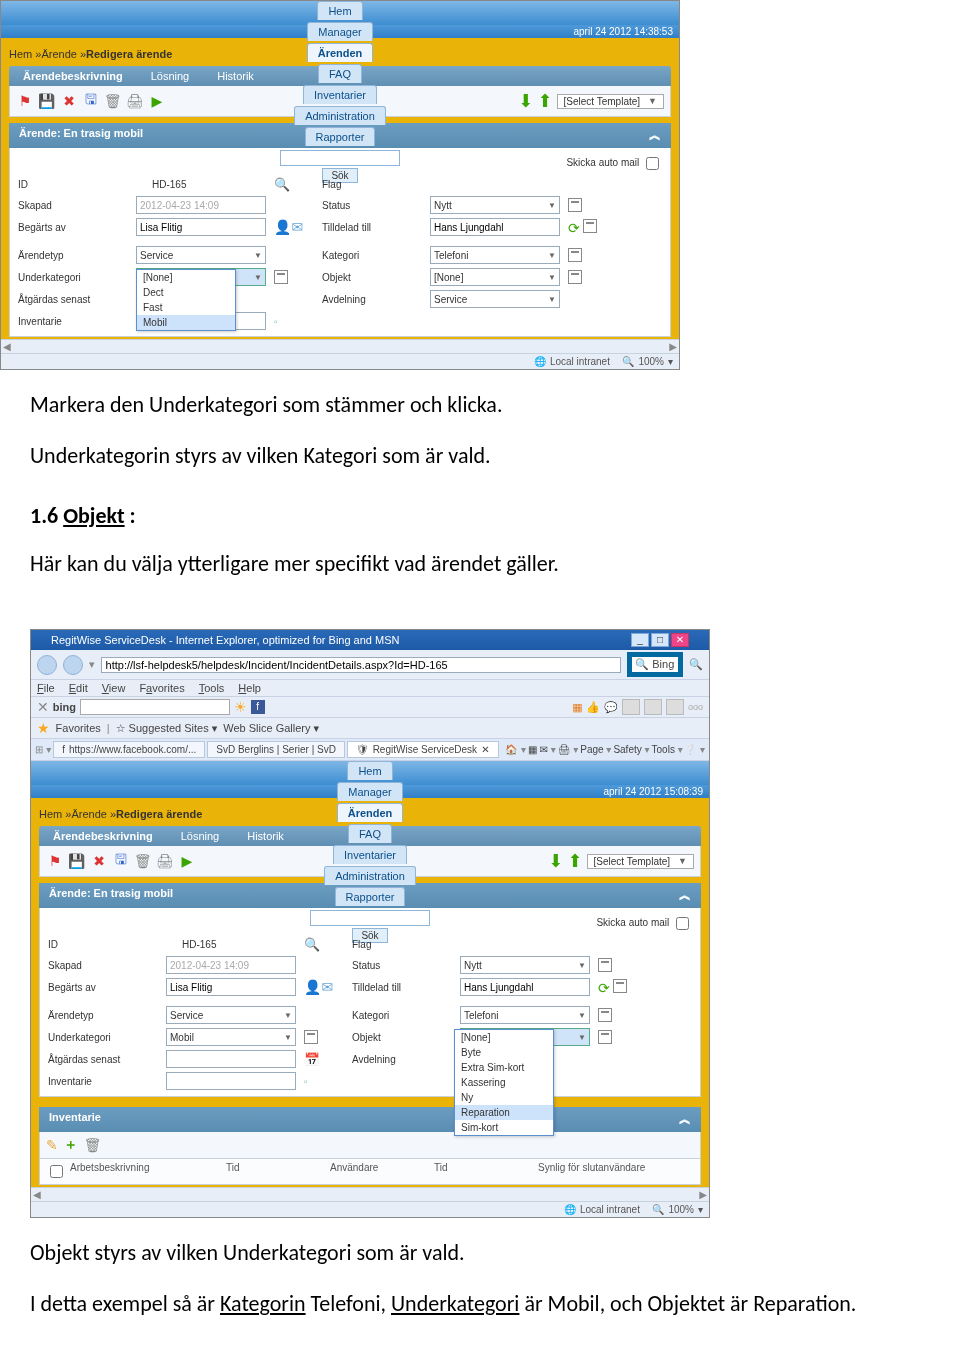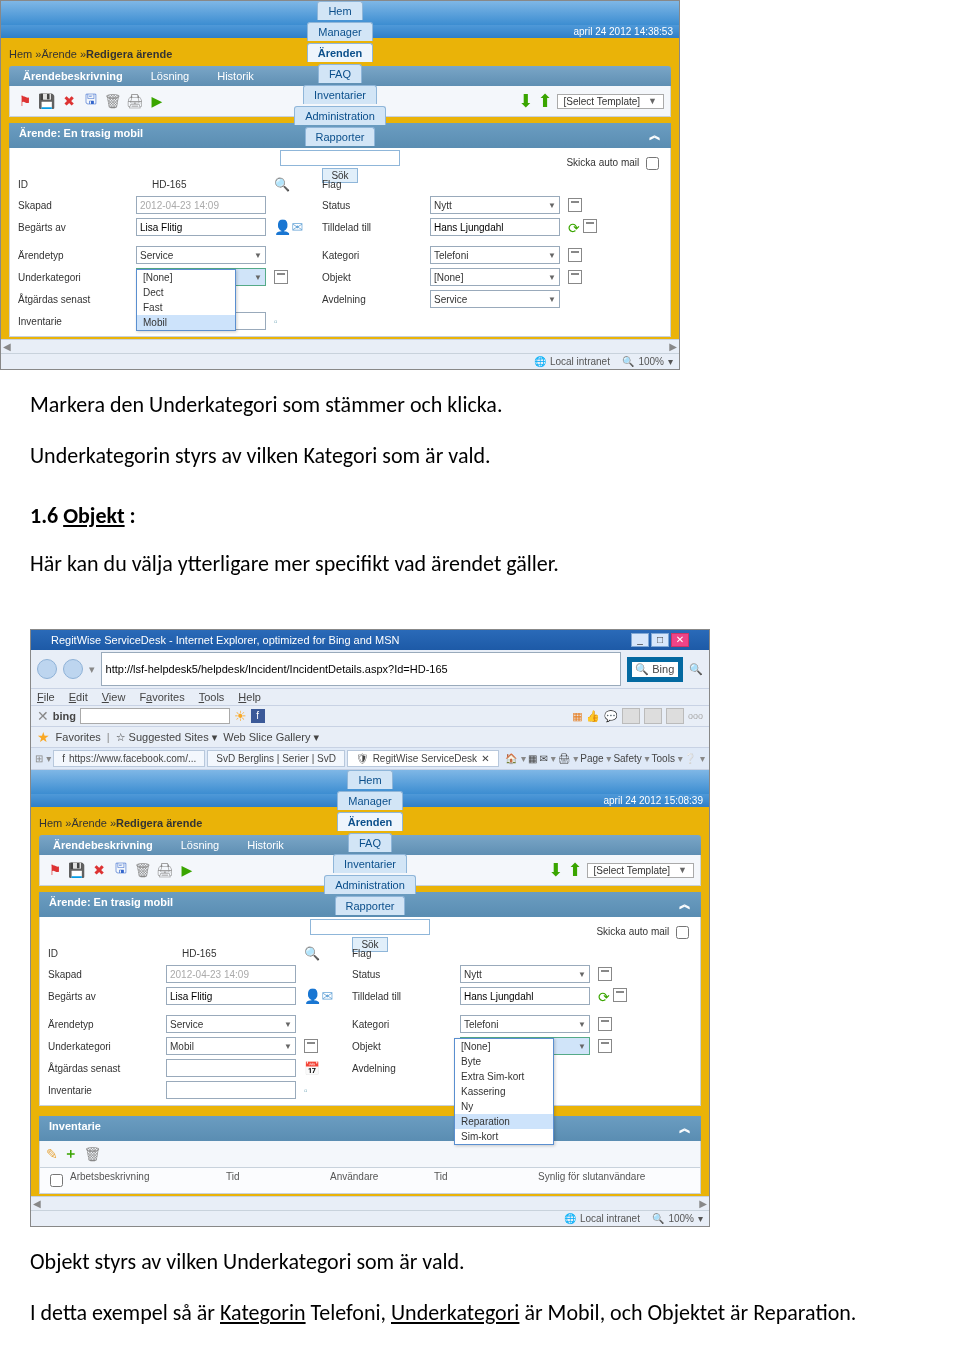--- a/index.html
+++ b/index.html
@@ -46,21 +46,21 @@
   .addrbar, .menubar, .bingbar, .favbar, .tabbar {
     background: #e8eef7;
     border-bottom: 1px solid #c8d2e4;
     padding: 2px 6px;
     display: flex;
     align-items: center;
     gap: 6px;
     font-size: 11px;
     color: #444;
   }
-  .addrbar input { flex: 1; height: 34px; font-size: 11px; padding: 0 4px; border: 1px solid #9ab; }
+  .addrbar input { flex: 1; height: 16px; font-size: 11px; padding: 0 4px; border: 1px solid #9ab; }
   .round-btn { width:20px; height:20px; border-radius:50%; background:#bdd5ef; border:1px solid #8fb2d7; display:inline-block; }
   .menubar span { margin-right: 8px; }
   .menubar span u { text-decoration: underline; }
   .bingbar { gap:4px; }
   .bingbar .bing-x { font-size:14px; color:#888; }
   .bingbar .bing-logo { font-weight:bold; color:#444; }
   .bingbar .sun { color:#f9a825; font-size:14px; }
   .bingbar .fb { width:14px;height:14px;background:#3b5998;color:#fff;font-size:10px;text-align:center;line-height:14px; }
   .bingbar .spacer { flex:1; }
   .bingbar .tool-ico { width:18px;height:16px;background:#ddd;border:1px solid #bbb; }

